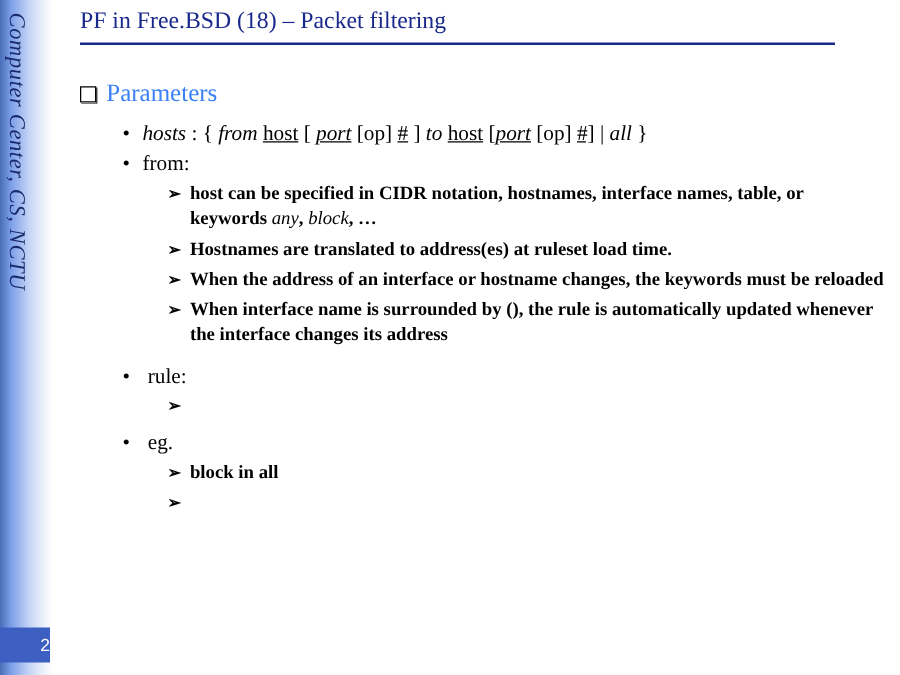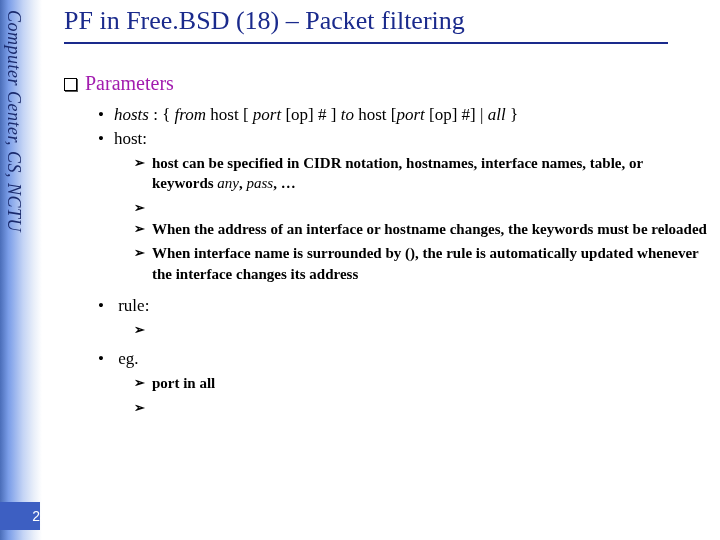--- a/index.html
+++ b/index.html
@@ -48,35 +48,35 @@
     padding-left: 40px;
   }
   .content {
     position: absolute;
     left: 58px;
     top: 6px;
     right: 12px;
     bottom: 8px;
   }
   .title {
-    font-size: 26px;
+    font-size: 19px;
     color: #1a2a8c;
     font-family: "Times New Roman", Times, serif;
     margin-bottom: 6px;
     padding-left: 6px;
   }
   .title-underline {
     border-bottom: 2px solid #1a2a8c;
     margin-bottom: 28px;
     margin-left: 6px;
     margin-right: 40px;
   }
   .section {
     font-size: 20px;
-    color: #a21caf;
+    color: #3b82f6;
     margin-left: 6px;
     margin-bottom: 10px;
   }
   .checkbox-bullet {
     display: inline-block;
     width: 13px;
     height: 13px;
     border: 1.5px solid #000;
     box-shadow: 1px 1px 0 #555;
     margin-right: 8px;
@@ -107,21 +107,21 @@
     line-height: 1.35;
   }
   .arrow-bullet {
     margin-right: 7px;
     flex-shrink: 0;
     font-size: 13px;
     position: relative;
     top: 1px;
   }
   .ital { font-style: italic; }
-  .und { }
+  .und { text-decoration: underline; }
   .nw { font-weight: normal; }
   .spacer { height: 8px; }
 </style>
 </head>
 <body>
 
 <div class="sidebar">
   <div class="sidebar-text">Computer Center, CS, NCTU</div>
   <div class="page-number">24</div>
 </div>
@@ -136,31 +136,32 @@
 
   <div class="bullet-list">
     <div class="bullet-item">
       <span class="bullet-dot">•</span>
       <span>
         <span class="ital">hosts</span><span> : { </span><span class="ital">from</span><span> </span><span class="und">host</span><span> [ </span><span class="ital und">port</span><span> [op] </span><span class="und">#</span><span> ] </span><span class="ital">to</span><span> </span><span class="und">host</span><span> [</span><span class="ital und">port</span><span> [op] </span><span class="und">#]</span><span> | </span><span class="ital">all</span><span> }</span>
       </span>
     </div>
     <div class="bullet-item">
       <span class="bullet-dot">•</span>
-      <span>host:</span>
+      <span>from:</span>
     </div>
   </div>
 
   <div class="sub-list">
     <div class="sub-item">
       <span class="arrow-bullet">➢</span>
-      <span><span>host can be specified in CIDR notation, hostnames, interface names, table, or keywords </span><span class="ital nw">any</span><span>, </span><span class="ital nw">pass</span><span>, …</span></span>
-    </div>
-    <div class="sub-item">
-      <span class="arrow-bullet">➢</span>
+      <span><span>host can be specified in CIDR notation, hostnames, interface names, table, or keywords </span><span class="ital nw">any</span><span>, </span><span class="ital nw">block</span><span>, …</span></span>
+    </div>
+    <div class="sub-item">
+      <span class="arrow-bullet">➢</span>
+      <span>Hostnames are translated to address(es) at ruleset load time.</span>
     </div>
     <div class="sub-item">
       <span class="arrow-bullet">➢</span>
       <span>When the address of an interface or hostname changes, the keywords must be reloaded</span>
     </div>
     <div class="sub-item">
       <span class="arrow-bullet">➢</span>
       <span>When interface name is surrounded by (), the rule is automatically updated whenever the interface changes its address</span>
     </div>
   </div>
@@ -187,19 +188,19 @@
     <div class="bullet-item">
       <span class="bullet-dot">•</span>
       <span>&nbsp;</span>
         <span>eg.</span>
     </div>
   </div>
 
   <div class="sub-list">
     <div class="sub-item">
       <span class="arrow-bullet">➢</span>
-      <span>port in all</span>
+      <span>block in all</span>
     </div>
     <div class="sub-item">
       <span class="arrow-bullet">➢</span>
     </div>
   </div>
 </div>
 
 </body></html>

